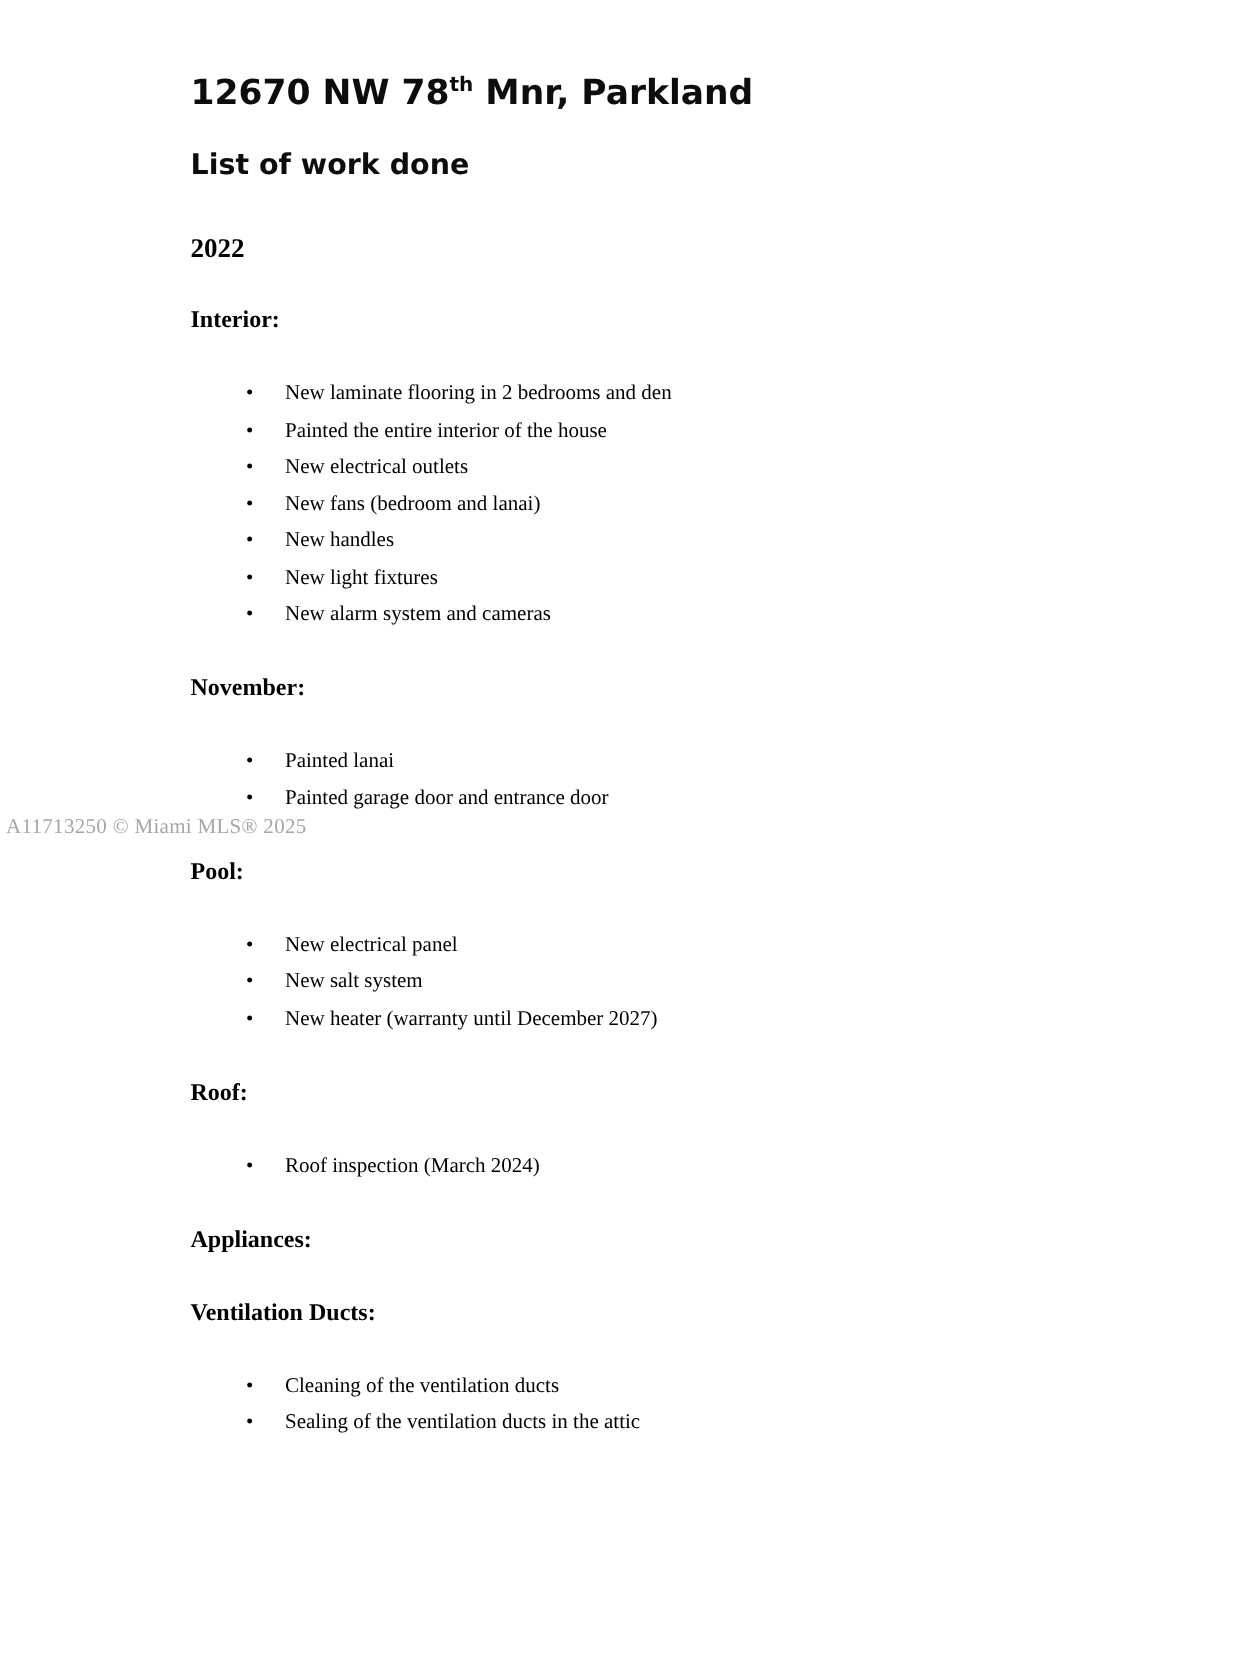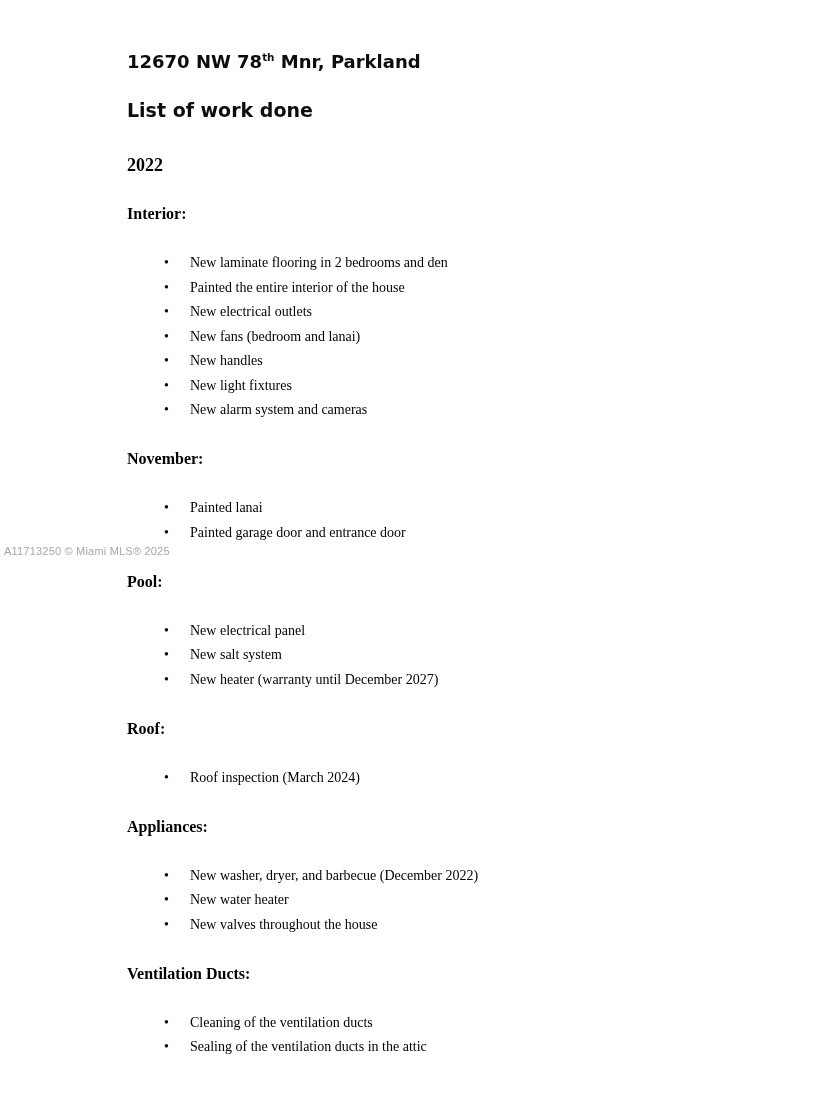--- a/index.html
+++ b/index.html
@@ -17,21 +17,21 @@
   }
   .doc {
     position: absolute;
     top: 0; left: 0; right: 0; bottom: 0;
     padding: 47px 60px 0 127px;
     box-sizing: border-box;
   }
   .page-title {
     font-family: "DejaVu Sans", "Liberation Sans", sans-serif;
     font-weight: bold;
-    font-size: 18px;
+    font-size: 23px;
     line-height: 30px;
     margin: 0;
     color: #0d0d0d;
   }
   .page-title sup {
     font-size: 0.58em;
     vertical-align: super;
     line-height: 0;
   }
   .page-subtitle {
@@ -68,22 +68,22 @@
   ul.sec-list li::before {
     content: "\2022";
     position: absolute;
     left: 37px;
     top: 0;
   }
   .watermark {
     position: absolute;
     left: 4px;
     top: 545px;
-    font-family: Liberation Sans, sans-serif;
-    font-size: 11px;
+    font-family: Liberation Serif, serif;
+    font-size: 14px;
     line-height: 13px;
     color: #a6a6a6;
     letter-spacing: 0.2px;
   }
 </style>
 </head>
 <body>
 
 <div class="doc">
   <div class="watermark">A11713250 © Miami MLS® 2025</div>
@@ -114,24 +114,19 @@
       <ul class="sec-list">
         <li>New electrical panel</li>
         <li>New salt system</li>
         <li>New heater (warranty until December 2027)</li>
       </ul>
       <div class="sec-heading">Roof:</div>
       <ul class="sec-list">
         <li>Roof inspection (March 2024)</li>
       </ul>
       <div class="sec-heading">Appliances:</div>
-      <ul class="sec-list">
-        <li>New washer, dryer, and barbecue (December 2022)</li>
-        <li>New water heater</li>
-        <li>New valves throughout the house</li>
-      </ul>
       <div class="sec-heading">Ventilation Ducts:</div>
       <ul class="sec-list">
         <li>Cleaning of the ventilation ducts</li>
         <li>Sealing of the ventilation ducts in the attic</li>
       </ul>
     </div>
 </div>
 
 </body></html>

